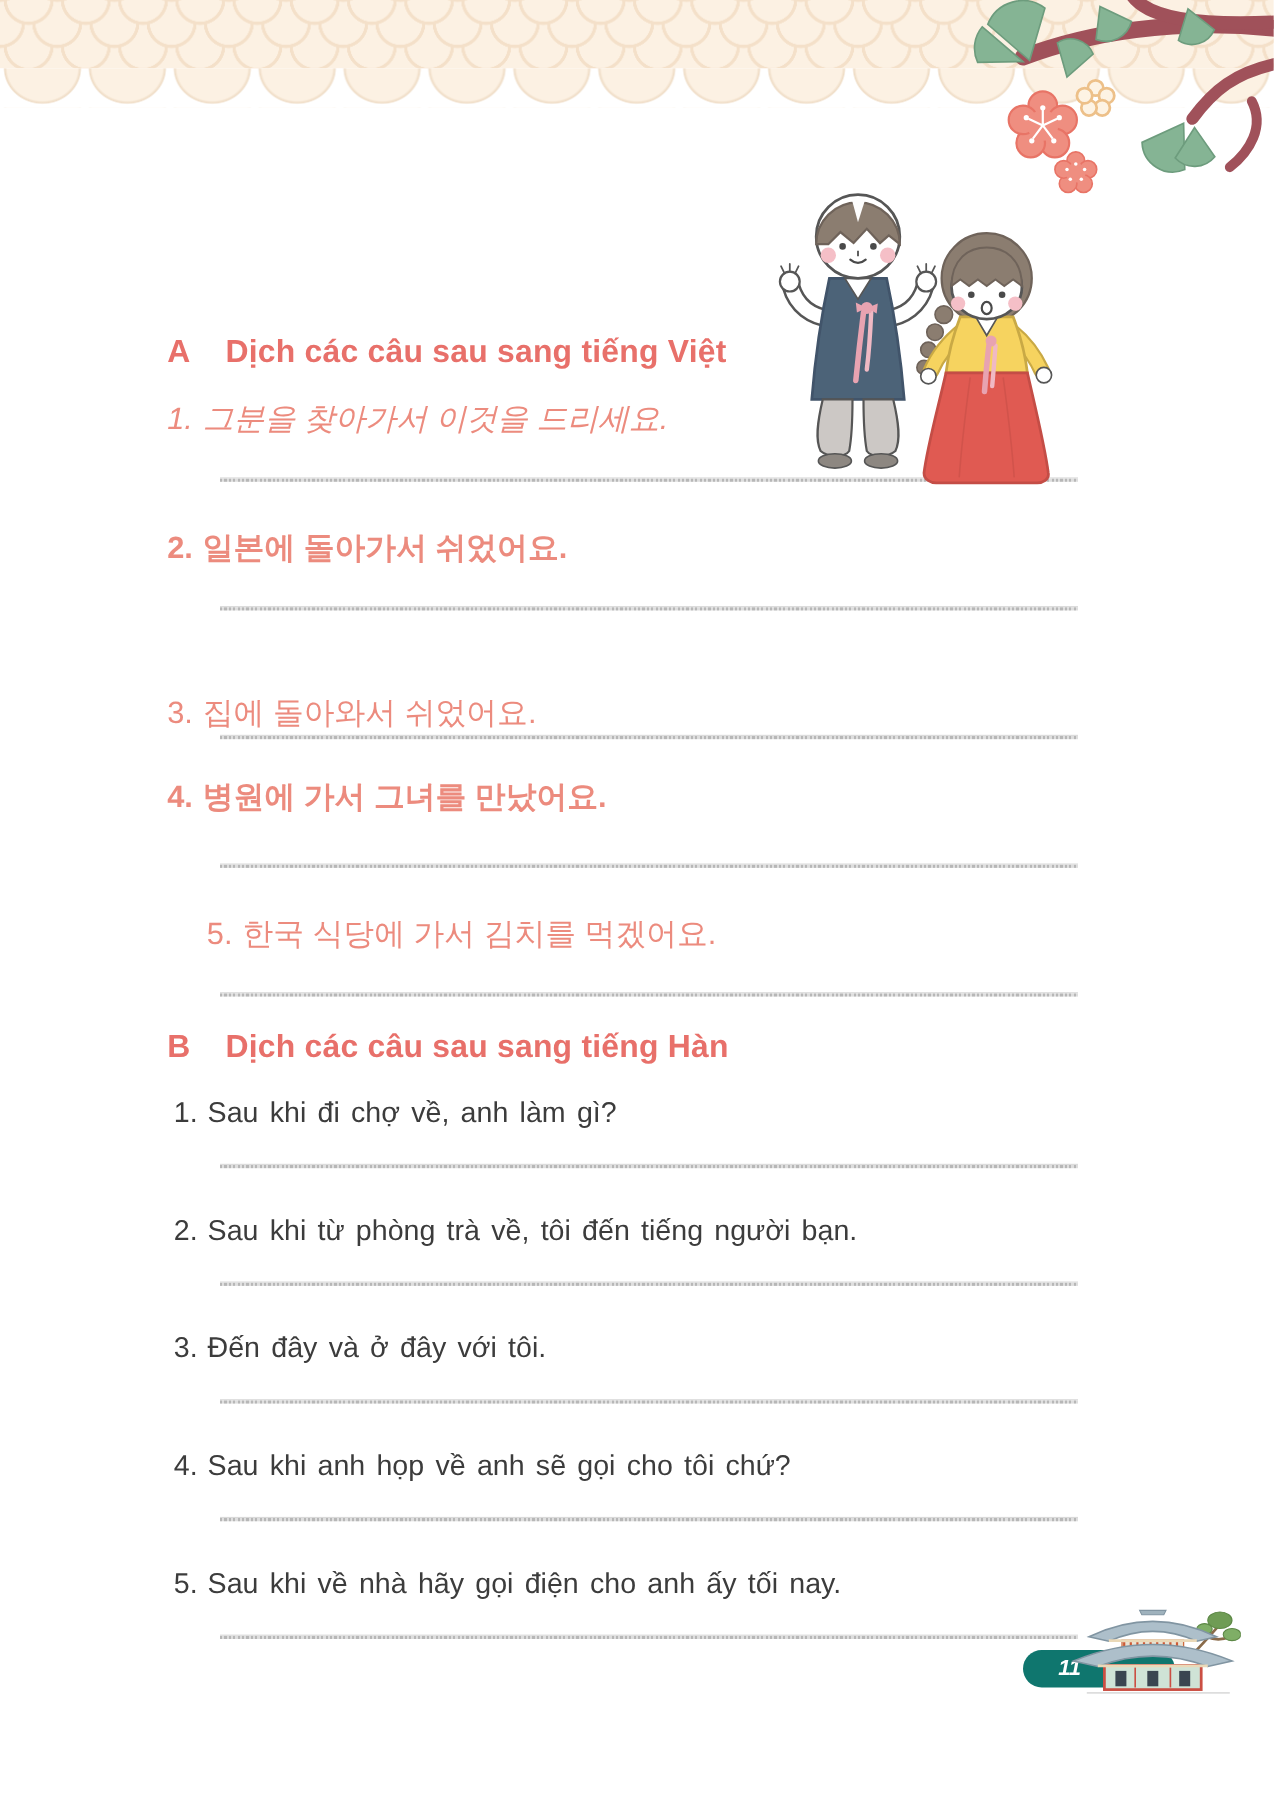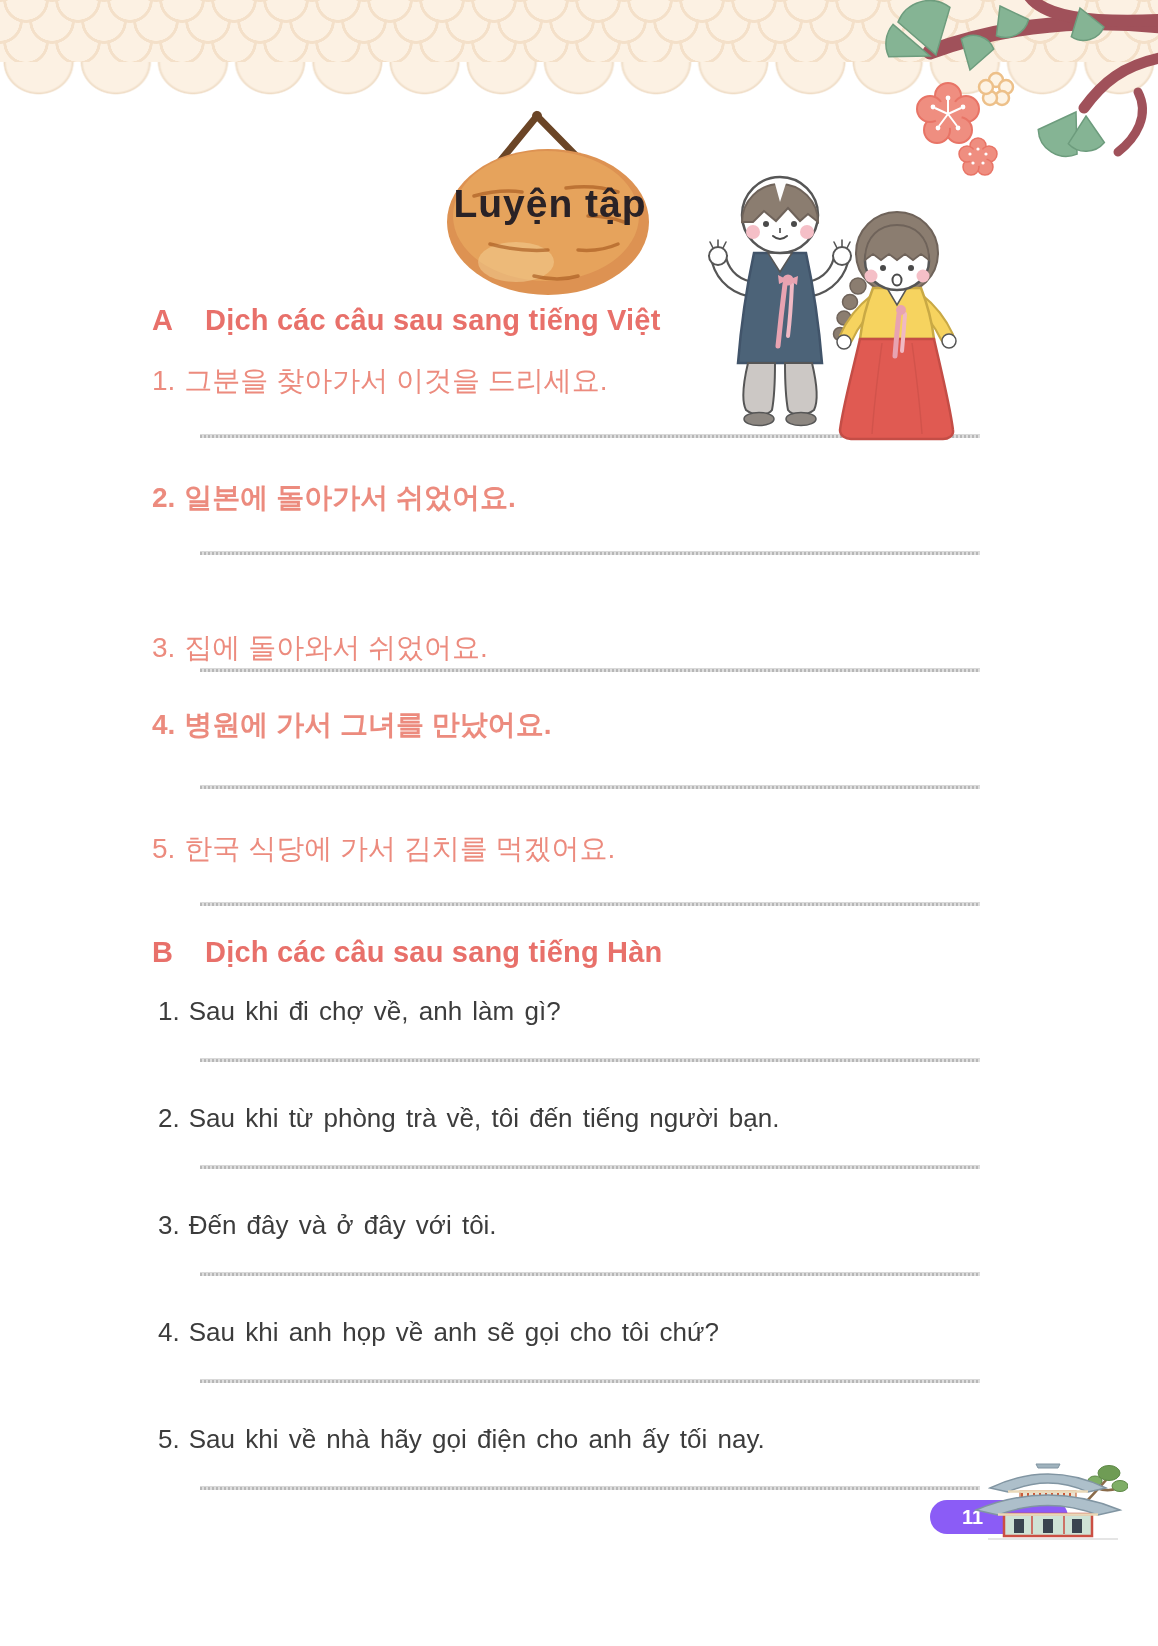--- a/index.html
+++ b/index.html
@@ -37,36 +37,36 @@
     font-weight:bold;font-size:29px;color:#e8706a;letter-spacing:.2px;}
   .sec-head .sec-letter{width:53px;}
   .sec-head-a{top:304px;}
   .sec-head-b{top:936px;}
 
   
   .q-item{position:absolute;white-space:nowrap;}
   .q-item .num{display:inline-block;margin-right:9px;}
   .a-item{left:152px;color:#ec8b7e;font-size:28px;}
   .b-item{left:158px;color:#3c3c3c;font-size:26px;word-spacing:3px;}
-  .a1{top:362px;} .a2{top:479px;font-weight:bold;} .a3{top:596px;margin-top:33px;} .a4{top:706px;font-weight:bold;} .a5{top:830px;}
+  .a1{top:362px;font-style:italic;} .a2{top:479px;font-weight:bold;} .a3{top:596px;margin-top:33px;} .a4{top:706px;font-weight:bold;} .a5{top:830px;margin-left:36px;}
   .b1{top:996px;} .b2{top:1103px;} .b3{top:1210px;} .b4{top:1317px;} .b5{top:1424px;}
 
   
   .answer-line{
     position:absolute;left:200px;width:780px;height:3px;
     background:repeating-linear-gradient(90deg,#b7b7b7 0 2px,#dedede 2px 4px);
     border-top:1px solid #d9d9d9;
   }
   .al-a1{top:434px;} .al-a2{top:551px;} .al-a3{top:668px;} .al-a4{top:785px;} .al-a5{top:902px;}
   .al-b1{top:1058px;} .al-b2{top:1165px;} .al-b3{top:1272px;} .al-b4{top:1379px;} .al-b5{top:1486px;}
 
   
   .page-pill{
     position:absolute;left:930px;top:1500px;width:138px;height:34px;z-index:4;
-    background:#8b5cf6;border-radius:17px;display:flex;align-items:center;
+    background:#0f766e;border-radius:17px;display:flex;align-items:center;font-style:italic;
   }
   .page-num{color:#ffffff;font-weight:bold;font-size:20px;margin-left:32px;}
   .palace-svg{position:absolute;left:968px;top:1458px;width:160px;height:85px;z-index:5;}
 </style>
 </head>
 <body>
 
 <div class="page">
 
   <div class="scale-band"></div>
@@ -127,38 +127,20 @@
     </g>
     <g fill="#fdf3e4" stroke="#edc089" stroke-width="2.5">
       <circle cx="178" cy="80" r="7"></circle>
         <circle cx="188" cy="87" r="7"></circle>
       <circle cx="184" cy="98" r="7"></circle>
         <circle cx="172" cy="98" r="7"></circle>
         <circle cx="168" cy="87" r="7"></circle>
     </g>
   </svg>
 
-  <div class="sign-wrap">
-    <svg class="sign-svg" viewBox="0 0 224 196">
-      <path d="M 58,62 L 99,12 L 150,64" fill="none" stroke="#6b4526" stroke-width="7" stroke-linecap="round"></path>
-      <circle cx="99" cy="12" r="5" fill="#6b4526"></circle>
-      <ellipse cx="110" cy="118" rx="101" ry="73" fill="#dd9252"></ellipse>
-      <ellipse cx="108" cy="112" rx="93" ry="65" fill="#e8a860" opacity="0.75"></ellipse>
-      <ellipse cx="78" cy="158" rx="38" ry="20" fill="#f2cd92" opacity="0.55"></ellipse>
-      <g stroke="#a85a20" stroke-width="3.5" stroke-linecap="round" fill="none" opacity="0.65">
-        <path d="M 36,92 q 26,-7 48,-4"></path>
-        <path d="M 128,84 q 28,-4 52,4"></path>
-        <path d="M 52,140 q 30,8 58,6"></path>
-        <path d="M 140,146 q 22,2 40,-6"></path>
-        <path d="M 96,172 q 24,6 44,0"></path>
-        <path d="M 150,112 q 20,0 36,6"></path>
-      </g>
-    </svg>
-    <div class="sign-label">Luyện tập</div>
-  </div>
 
   <svg class="chars-svg" viewBox="0 0 280 290">
 
     <g>
       <g stroke="#565656" stroke-width="17" stroke-linecap="round" fill="none">
         <path d="M 66,132 C 48,130 34,120 29,102"></path>
           <path d="M 114,132 C 132,130 146,120 151,102"></path>
       </g>
       <g stroke="#ffffff" stroke-width="12.5" stroke-linecap="round" fill="none">
         <path d="M 66,132 C 48,130 34,120 29,102"></path>

